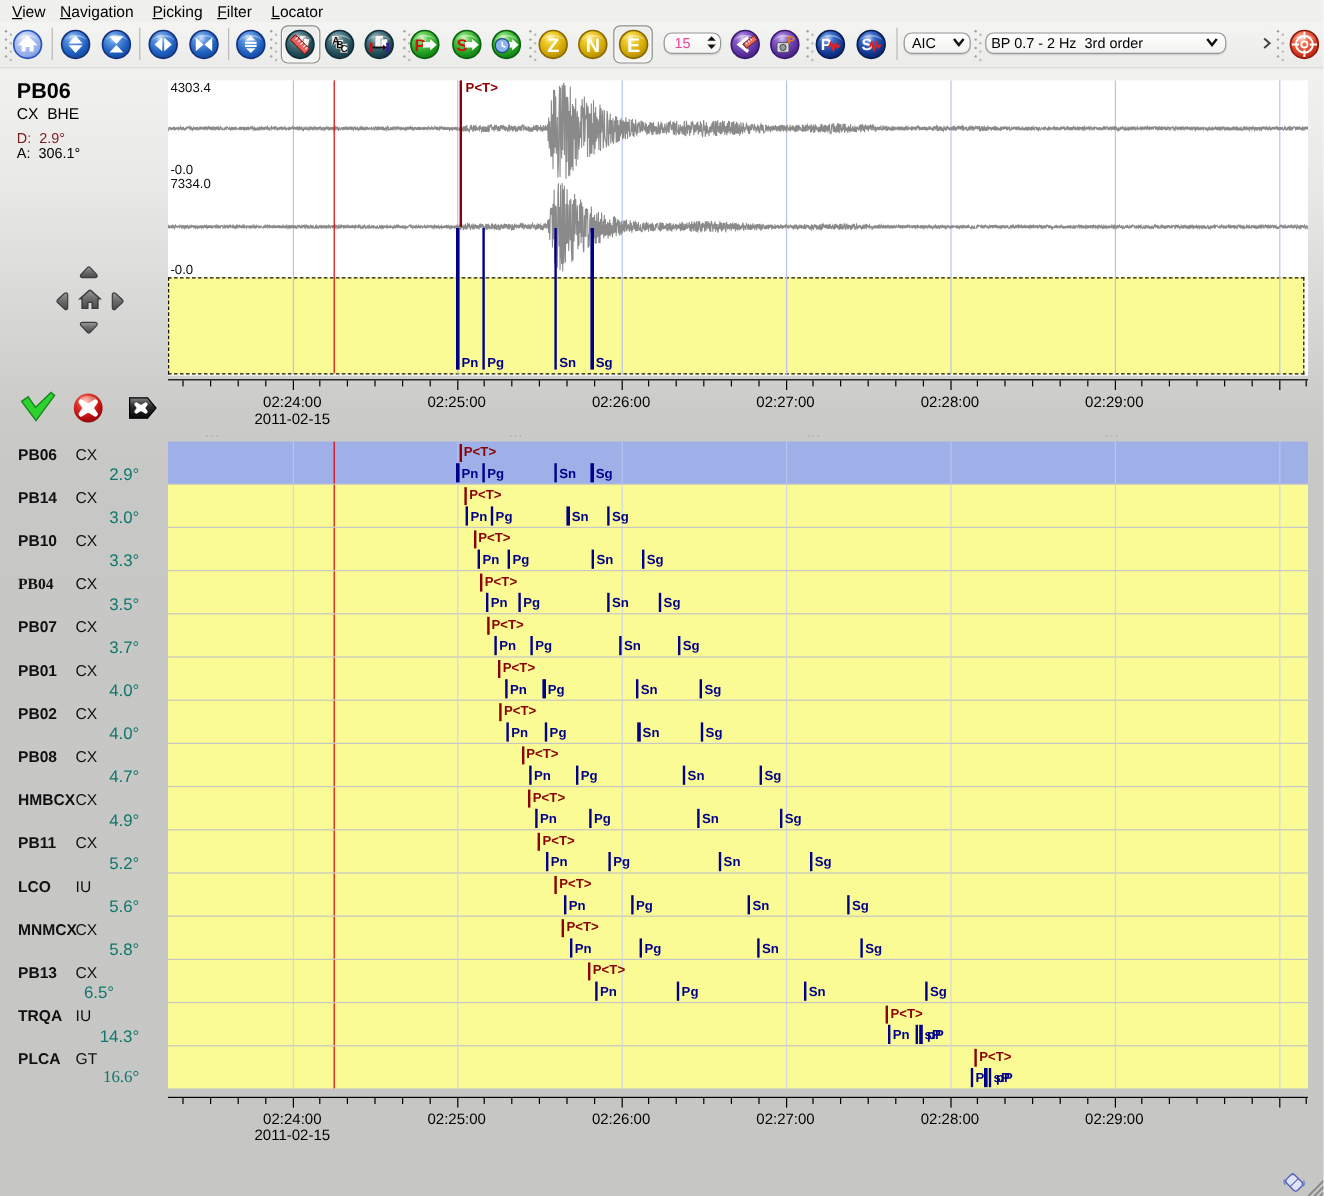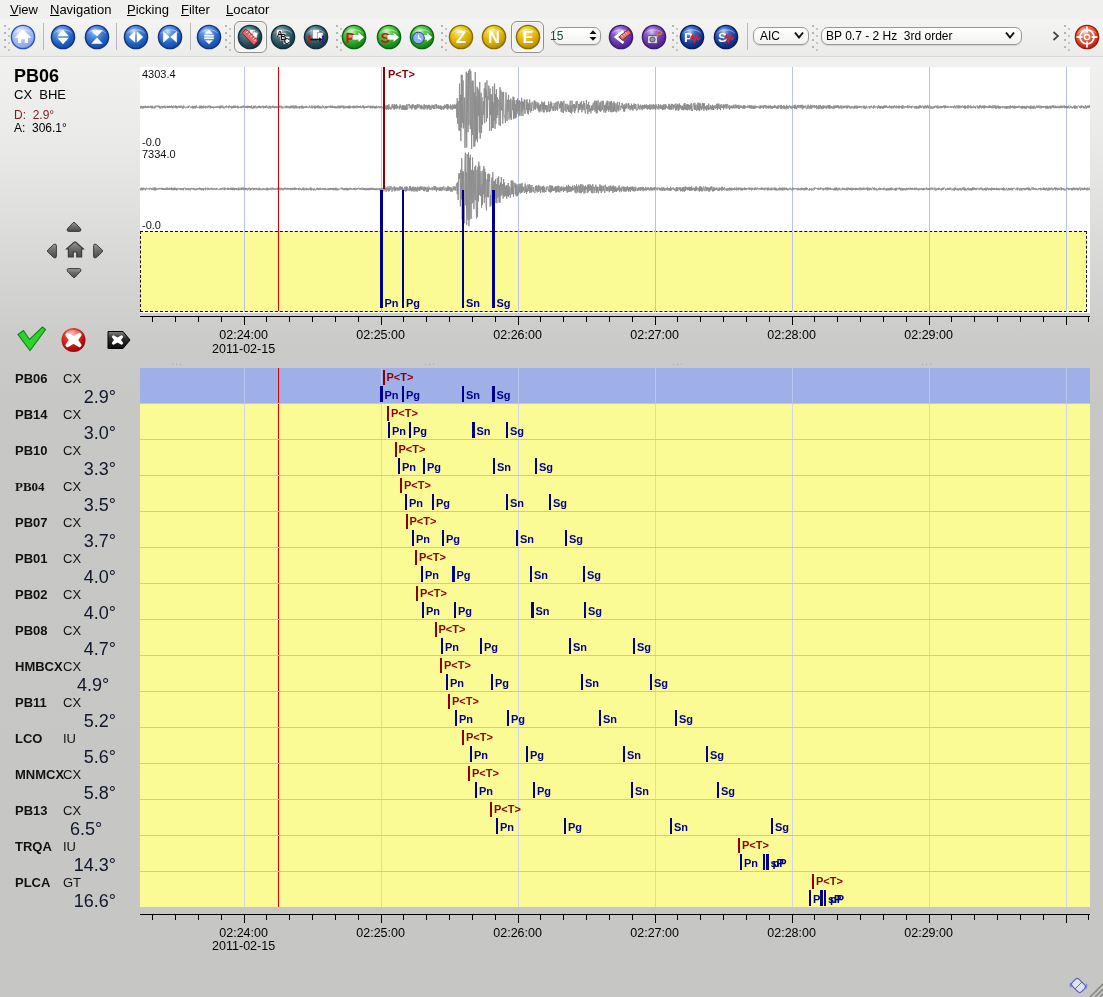--- a/index.html
+++ b/index.html
@@ -7,21 +7,21 @@
 .abs{position:absolute;}
 #menubar{position:absolute;left:0;top:0;width:1103px;height:19px;
   background:#f0f0ee;font-size:13px;color:#000;}
 #menubar span{position:absolute;top:2px;}
 #toolbar{position:absolute;left:0;top:19px;width:1103px;height:37px;
   background:linear-gradient(180deg,#f4f4f2,#ebebe9);border-bottom:1px solid #d8d8d6;}
 .vsep{position:absolute;top:23px;width:1px;height:27px;background:#b9b9b7;}
 .lbl{position:absolute;white-space:pre;}
 .st{font-weight:bold;font-size:13px;color:#111;}
 .net{font-size:13px;color:#111;}
-.dist{font-size:18px;color:#0f172a;}
+.dist{font-size:14px;color:#0f766e;}
 .plabel{position:absolute;font-size:11px;font-weight:bold;color:#8b0000;white-space:pre;}
 .blabel{position:absolute;font-size:11px;font-weight:bold;color:#00008b;white-space:pre;}
 .axlbl{position:absolute;font-size:12.5px;color:#000;transform:translateX(-50%);white-space:pre;}
 .amp{position:absolute;font-size:11px;color:#111;}
 .gridv{position:absolute;width:1px;}
 </style></head><body>
 
 <div id="menubar">
 <span style="left:10px"><u>V</u>iew</span>
 <span style="left:50px"><u>N</u>avigation</span>
@@ -242,21 +242,21 @@
     <text x="14" y="20" font-size="16.5" font-weight="bold" fill="#fff" text-anchor="middle" font-family="Liberation Sans">N</text>
   </svg>
 <div class="abs" style="left:511.0px;top:20.5px;width:33px;height:32px;border:1px solid #8f8f8d;border-radius:6px;box-sizing:border-box;box-shadow:inset 0 0 0 1px #fafaf8;background:linear-gradient(180deg,#ececea,#f4f4f2);"></div>
 <svg class="abs" style="left:513.5px;top:22.5px" width="28" height="28" viewBox="0 0 28 28">
     <circle cx="14" cy="14" r="11.6" fill="url(#gGold)" stroke="#8a6a00" stroke-width="1.4"></circle>
     <path d="M4.5 11 A10 7 0 0 1 23.5 11 A13 11 0 0 0 4.5 11 Z" fill="#ffffff" opacity="0.42"></path>
     <text x="14" y="20" font-size="16.5" font-weight="bold" fill="#fff" text-anchor="middle" font-family="Liberation Sans">E</text>
   </svg>
 <div class="abs" style="left:553px;top:26.5px;width:48px;height:18px;background:linear-gradient(180deg,#ffffff,#f4f4f2);
  border:1px solid #98989a;border-radius:7px;box-sizing:border-box;box-shadow:0 1px 1px rgba(0,0,0,0.12);"></div>
-<div class="abs" style="left:550px;top:29px;font-size:12px;color:#14532d;">15</div>
+<div class="abs" style="left:562px;top:29px;font-size:12px;color:#ec4899;">15</div>
 <svg class="abs" style="left:587px;top:28px" width="12" height="15" viewBox="0 0 12 15">
  <path d="M2.5 6 L6 2.2 L9.5 6 Z" fill="#111"></path>
     <path d="M2.5 9 L6 12.8 L9.5 9 Z" fill="#111"></path>
   </svg>
 <svg class="abs" style="left:606.5px;top:22.5px" width="28" height="28" viewBox="0 0 28 28">
     <circle cx="14" cy="14" r="11.6" fill="url(#gPurp)" stroke="#3a1a70" stroke-width="1.4"></circle>
     <path d="M4.5 11 A10 7 0 0 1 23.5 11 A13 11 0 0 0 4.5 11 Z" fill="#ffffff" opacity="0.42"></path>
     <path d="M16.5 8 L9 14 L16.5 20" stroke="#fff" stroke-width="2.8" fill="none"></path>
     <g transform="rotate(-38 18 12)">
       <rect x="12.5" y="9.8" width="11.5" height="4.6" rx="0.5" fill="#e87060" stroke="#7a2020" stroke-width="0.8"></rect>
@@ -625,21 +625,21 @@
 <div class="abs" style="left:445.8px;top:674px;width:2.5px;height:16px;background:#00008b;"></div>
 <div class="blabel" style="left:450.0px;top:677px;">Pn</div>
 <div class="abs" style="left:490.8px;top:674px;width:2.5px;height:16px;background:#00008b;"></div>
 <div class="blabel" style="left:495.0px;top:677px;">Pg</div>
 <div class="abs" style="left:580.8px;top:674px;width:2.5px;height:16px;background:#00008b;"></div>
 <div class="blabel" style="left:585.0px;top:677px;">Sn</div>
 <div class="abs" style="left:649.8px;top:674px;width:2.5px;height:16px;background:#00008b;"></div>
 <div class="blabel" style="left:654.0px;top:677px;">Sg</div>
 <div class="lbl st" style="left:15px;top:659px;">HMBCX</div>
 <div class="lbl net" style="left:63px;top:659px;">CX</div>
-<div class="lbl dist" style="left:70px;top:675px;width:46px;text-align:center;">4.9°</div>
+<div class="lbl dist" style="left:70px;top:675px;width:46px;text-align:right;">4.9°</div>
 <div class="abs" style="left:140px;top:692px;width:950px;height:34.5px;background:#fbfb96;"></div>
 <div class="gridv" style="left:243.6px;top:692px;height:34.5px;background:#d3d6e3;"></div>
 <div class="gridv" style="left:380.6px;top:692px;height:34.5px;background:#d3d6e3;"></div>
 <div class="gridv" style="left:517.6px;top:692px;height:34.5px;background:#d3d6e3;"></div>
 <div class="gridv" style="left:654.6px;top:692px;height:34.5px;background:#d3d6e3;"></div>
 <div class="gridv" style="left:791.6px;top:692px;height:34.5px;background:#d3d6e3;"></div>
 <div class="gridv" style="left:928.6px;top:692px;height:34.5px;background:#d3d6e3;"></div>
 <div class="gridv" style="left:1065.6px;top:692px;height:34.5px;background:#d3d6e3;"></div>
 <div class="gridv" style="left:277.5px;top:692px;height:34.5px;width:1.5px;background:#dd0000;"></div>
 <div class="abs" style="left:448.0px;top:693.5px;width:2px;height:15px;background:#8b0000;"></div>
@@ -753,21 +753,21 @@
 <div class="abs" style="left:812.0px;top:873.5px;width:2px;height:15px;background:#8b0000;"></div>
 <div class="plabel" style="left:816.0px;top:875px;">P&lt;T&gt;</div>
 <div class="abs" style="left:808.8px;top:890px;width:2.5px;height:16px;background:#00008b;"></div>
 <div class="blabel" style="left:813.0px;top:893px;">P</div>
 <div class="abs" style="left:820.3px;top:890px;width:2.5px;height:16px;background:#00008b;"></div>
 <div class="abs" style="left:823.8px;top:890px;width:2.5px;height:16px;background:#00008b;"></div>
 <div class="blabel" style="left:828.0px;top:893px;">sP</div>
 <div class="blabel" style="left:830.0px;top:893px;">pP</div>
 <div class="lbl st" style="left:15px;top:875px;">PLCA</div>
 <div class="lbl net" style="left:63px;top:875px;">GT</div>
-<div class="lbl dist" style="left:70px;top:891px;width:46px;text-align:right;">16.6°</div>
+<div class="lbl dist" style="left:70px;top:891px;width:46px;text-align:right;font-family:Liberation Serif, serif;">16.6°</div>
 <div class="abs" style="left:140px;top:914px;width:950px;height:1px;background:#000;"></div>
 <div class="abs" style="left:152.3px;top:915px;width:1px;height:5px;background:#000;"></div>
 <div class="abs" style="left:175.1px;top:915px;width:1px;height:5px;background:#000;"></div>
 <div class="abs" style="left:197.9px;top:915px;width:1px;height:5px;background:#000;"></div>
 <div class="abs" style="left:220.8px;top:915px;width:1px;height:5px;background:#000;"></div>
 <div class="abs" style="left:243.6px;top:915px;width:1.5px;height:8px;background:#000;"></div>
 <div class="abs" style="left:266.4px;top:915px;width:1px;height:5px;background:#000;"></div>
 <div class="abs" style="left:289.3px;top:915px;width:1px;height:5px;background:#000;"></div>
 <div class="abs" style="left:312.1px;top:915px;width:1px;height:5px;background:#000;"></div>
 <div class="abs" style="left:334.9px;top:915px;width:1px;height:5px;background:#000;"></div>

